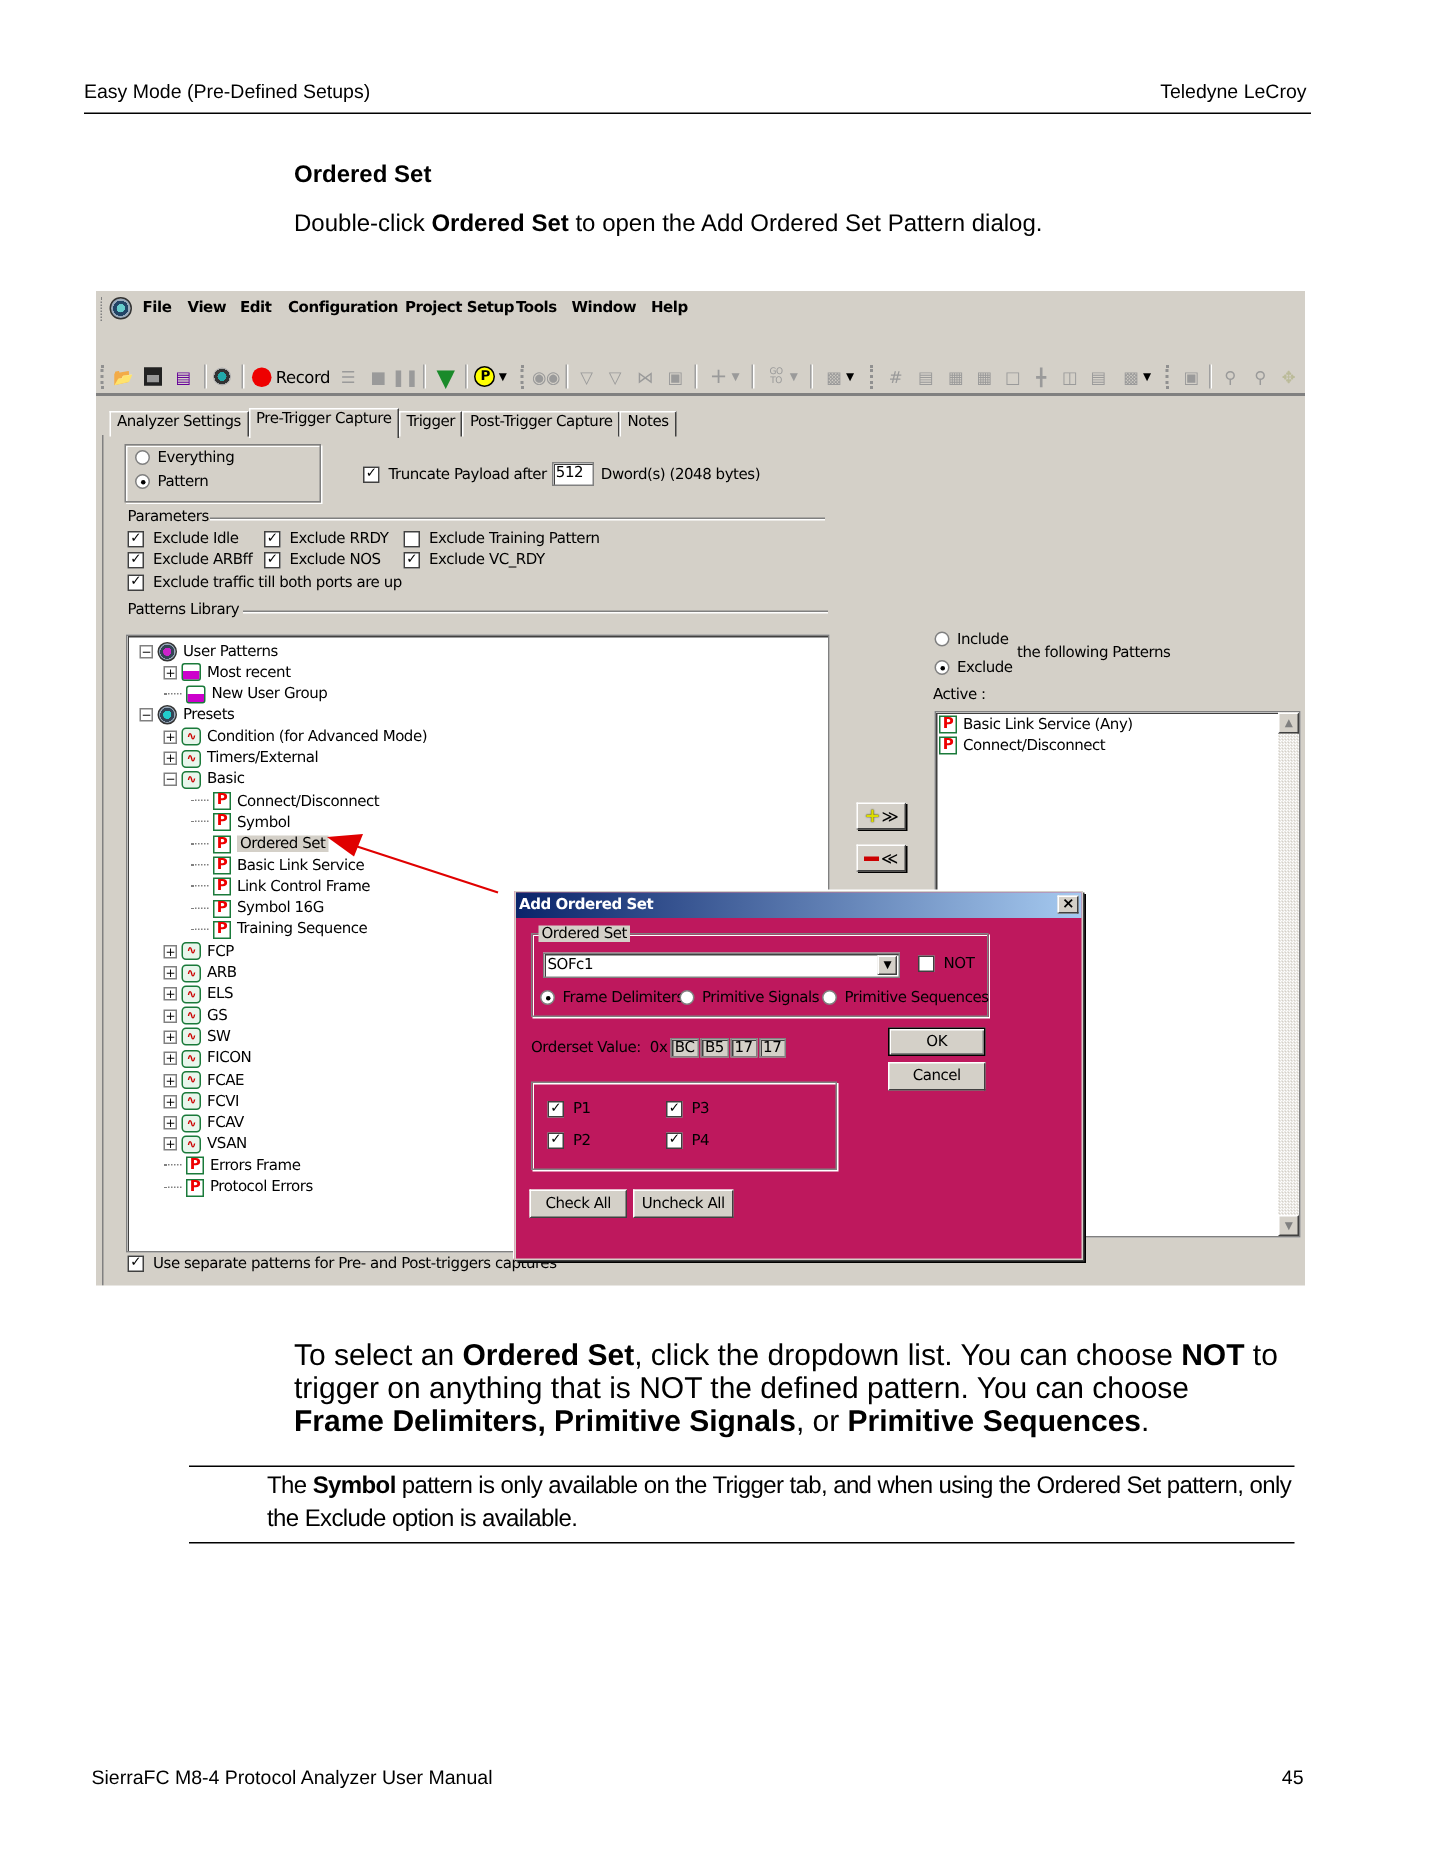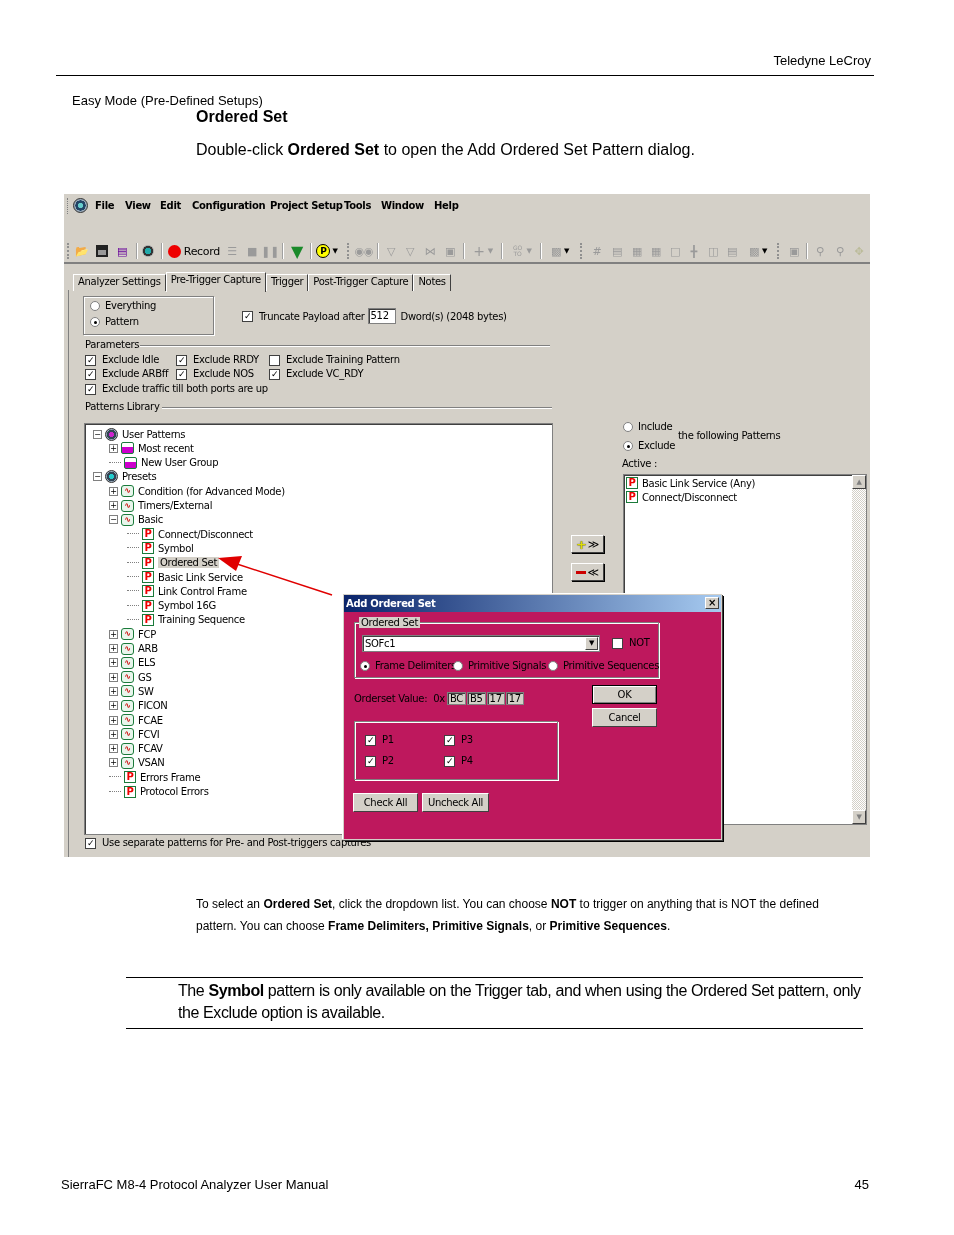--- a/index.html
+++ b/index.html
@@ -1,20 +1,20 @@
 <!DOCTYPE html>
 <html><head>
 <meta charset="utf-8">
 <style>
   * { box-sizing: border-box; }
   html, body { margin: 0; padding: 0; }
   body { width: 954px; height: 1235px; background: #ffffff; position: relative; font-family: "Liberation Sans", sans-serif; color: #000; overflow: hidden; }
 
   .page-header { position: absolute; left: 56px; top: 52px; width: 818px; height: 24px; font-size: 13px; border-bottom: 1px solid #000; }
-  .page-header .left { position: absolute; left: 16px; top: 1px; margin-top: 40px; }
+  .page-header .left { position: absolute; left: 0; top: 1px; }
   .page-header .right { position: absolute; right: 3px; top: 1px; }
 
   .section-title { position: absolute; left: 196px; top: 108px; font-size: 16px; font-weight: bold; }
   .intro { position: absolute; left: 196px; top: 141px; font-size: 16px; }
 
   
   .shot { position: absolute; left: 64px; top: 194px; width: 806px; height: 663px; background: #d4d0c8; font-family: "DejaVu Sans", sans-serif; font-size: 10px; color: #000; overflow: hidden; letter-spacing: -0.3px; }
   .menubar { position: absolute; left: 0; top: 0; width: 100%; height: 24px; font-weight: bold; }
   .menubar .grip { position: absolute; left: 3px; top: 4px; width: 3px; height: 16px; border-left: 1px dotted #808080; }
   .menubar .app-icon { position: absolute; left: 9px; top: 4px; width: 15px; height: 15px; border-radius: 50%; background: radial-gradient(circle, #6cc 0 30%, #246 31% 55%, #9ab 56%); border: 1px solid #333; }
@@ -52,21 +52,21 @@
   .vscroll { position: absolute; right: 0; top: 0; width: 14px; height: 100%; background: repeating-conic-gradient(#d4d0c8 0 25%, #fff 0 50%) 0 0/2px 2px; }
   .sbtn { position: absolute; left: 0; width: 14px; height: 14px; background: #d4d0c8; border: 1px solid #fff; border-right-color: #404040; border-bottom-color: #404040; font-size: 7px; text-align: center; line-height: 12px; color: #808080; }
   .btn { position: absolute; background: #d4d0c8; border: 1px solid #fff; border-right-color: #404040; border-bottom-color: #404040; box-shadow: 1px 1px 0 #000; display: flex; align-items: center; justify-content: center; font-size: 10px; }
 
   
   .dialog { position: absolute; left: 279px; top: 400px; width: 379px; height: 246px; background: #be185d; border: 1px solid #d4d0c8; box-shadow: 1px 1px 0 #404040, -1px -1px 0 #fff, 2px 2px 0 #000; }
   .dlg-title { position: absolute; left: 0; top: 0; width: 100%; height: 17px; background: linear-gradient(to right, #0a246a, #a6caf0); color: #fff; font-weight: bold; font-size: 10px; line-height: 17px; padding-left: 2px; }
   .dlg-close { position: absolute; right: 2px; top: 2px; width: 14px; height: 12px; background: #d4d0c8; border: 1px solid #fff; border-right-color: #404040; border-bottom-color: #404040; color: #000; font-size: 10px; line-height: 10px; text-align: center; font-weight: bold; }
   .hexbox { display: inline-block; border: 1px solid #808080; box-shadow: inset 1px 1px 0 #404040; background: #d4d0c8; padding: 0 2px; margin-right: 1px; min-width: 16px; }
 
-  .body-text { position: absolute; left: 196px; top: 893px; width: 660px; font-size: 12px; line-height: 22px; }
+  .body-text { position: absolute; left: 196px; top: 893px; width: 660px; font-size: 20px; line-height: 22px; }
   .note { position: absolute; left: 126px; top: 977px; width: 737px; height: 52px; border-top: 1px solid #000; border-bottom: 1px solid #000; font-size: 16px; line-height: 22px; padding: 2px 0 0 52px; letter-spacing: -0.4px; }
 
   .page-footer { position: absolute; left: 61px; top: 1177px; width: 809px; font-size: 13px; }
   .page-footer .right { position: absolute; right: 1px; top: 0; }
 </style>
 </head>
 <body>
 
 <div class="page-header">
   <span class="left">Easy Mode (Pre-Defined Setups)</span>

